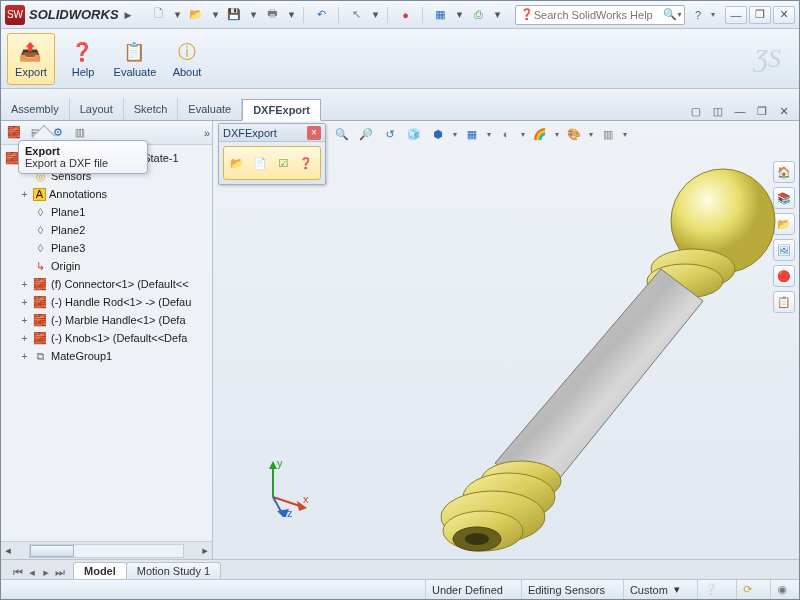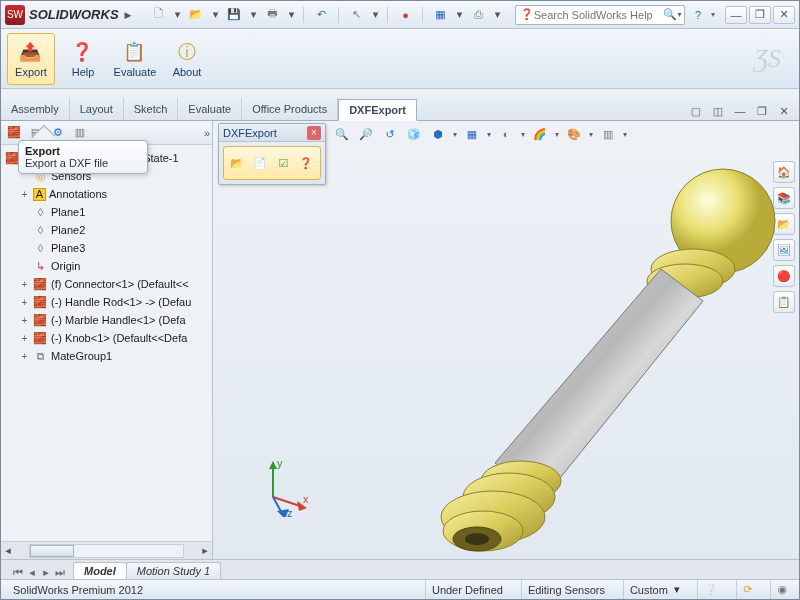--- a/index.html
+++ b/index.html
@@ -59,21 +59,21 @@
 .dxf-body { padding:6px 4px; display:flex; gap:4px; background:linear-gradient(#fff8df,#ffe9a8); border:1px solid #d9b84a; margin:4px; border-radius:3px;}
 .dxf-body .ic { width:20px; height:20px; display:flex; align-items:center; justify-content:center;}
 .right-rail { position:absolute; right:4px; top:40px; display:flex; flex-direction:column; gap:4px;}
 .right-rail .rr { width:22px; height:22px; background:linear-gradient(#fdfdfd,#e6ecf4); border:1px solid #b5c3d3; border-radius:3px; display:flex; align-items:center; justify-content:center;}
 
 .model-svg { position:absolute; left:180px; top:30px; }
 
 .triad { position:absolute; left:40px; bottom:42px; }
 
 .bottom-tabs { height:20px; background:#e1e6ed; border-top:1px solid #b5c3d3; display:flex; align-items:flex-end; padding-left:10px;}
-.btab { padding:2px 10px; background:linear-gradient(#f4f7fb,#e1e8f1); border:1px solid #b5c3d3; border-bottom:none; margin-right:-1px; color:#333; border-radius:3px 3px 0 0;font-style:italic;}
+.btab { padding:2px 10px; background:linear-gradient(#f4f7fb,#e1e8f1); border:1px solid #b5c3d3; border-bottom:none; margin-right:-1px; color:#333; border-radius:3px 3px 0 0;}
 .btab.active { background:#fff; font-weight:bold;}
 .btab-nav { display:flex; margin-right:6px;}
 .btab-nav span{ width:14px; text-align:center; color:#666;}
 
 .status { height:20px; background:linear-gradient(#f2f6fb,#dde6f1); border-top:1px solid #b5c3d3; display:flex; align-items:center; padding:0 6px; color:#333; gap:12px;}
 .status .seg { padding:0 6px; border-left:1px solid #c3cfdb; height:100%; display:flex; align-items:center;}
 .status .seg:first-child{ border-left:none; }
 .status .spacer { flex:1; }
 
 .c-yellow{ color:#d4a328;} .c-blue{color:#2a6bbf;} .c-green{color:#3a9c3a;} .c-red{color:#c43;} .c-grey{color:#777;}
@@ -142,21 +142,20 @@
     <span class="lbl">About</span>
   </div>
   <div class="ds-logo">ƷS</div>
 </div>
 
 <div class="tabrow">
   <div class="tab">Assembly</div>
   <div class="tab">Layout</div>
   <div class="tab">Sketch</div>
   <div class="tab">Evaluate</div>
-  <div class="tab">Office Products</div>
   <div class="tab active">DXFExport</div>
   <div class="tabrow-right">
     <span class="tb-btn">▢</span>
     <span class="tb-btn">◫</span>
     <span class="tb-btn">—</span>
     <span class="tb-btn">❐</span>
     <span class="tb-btn">✕</span>
   </div>
 </div>
 
@@ -342,21 +341,20 @@
     <span>⏮</span>
     <span>◂</span>
     <span>▸</span>
     <span>⏭</span>
   </div>
   <div class="btab active">Model</div>
   <div class="btab">Motion Study 1</div>
 </div>
 
 <div class="status">
-  <div class="seg">SolidWorks Premium 2012</div>
   <div class="spacer"></div>
   <div class="seg">Under Defined</div>
   <div class="seg">Editing Sensors</div>
   <div class="seg"><span>Custom</span>&nbsp;&nbsp;▾</div>
   <div class="seg">❔</div>
   <div class="seg c-yellow">⟳</div>
   <div class="seg c-grey">◉</div>
 </div>
 
 </body></html>

